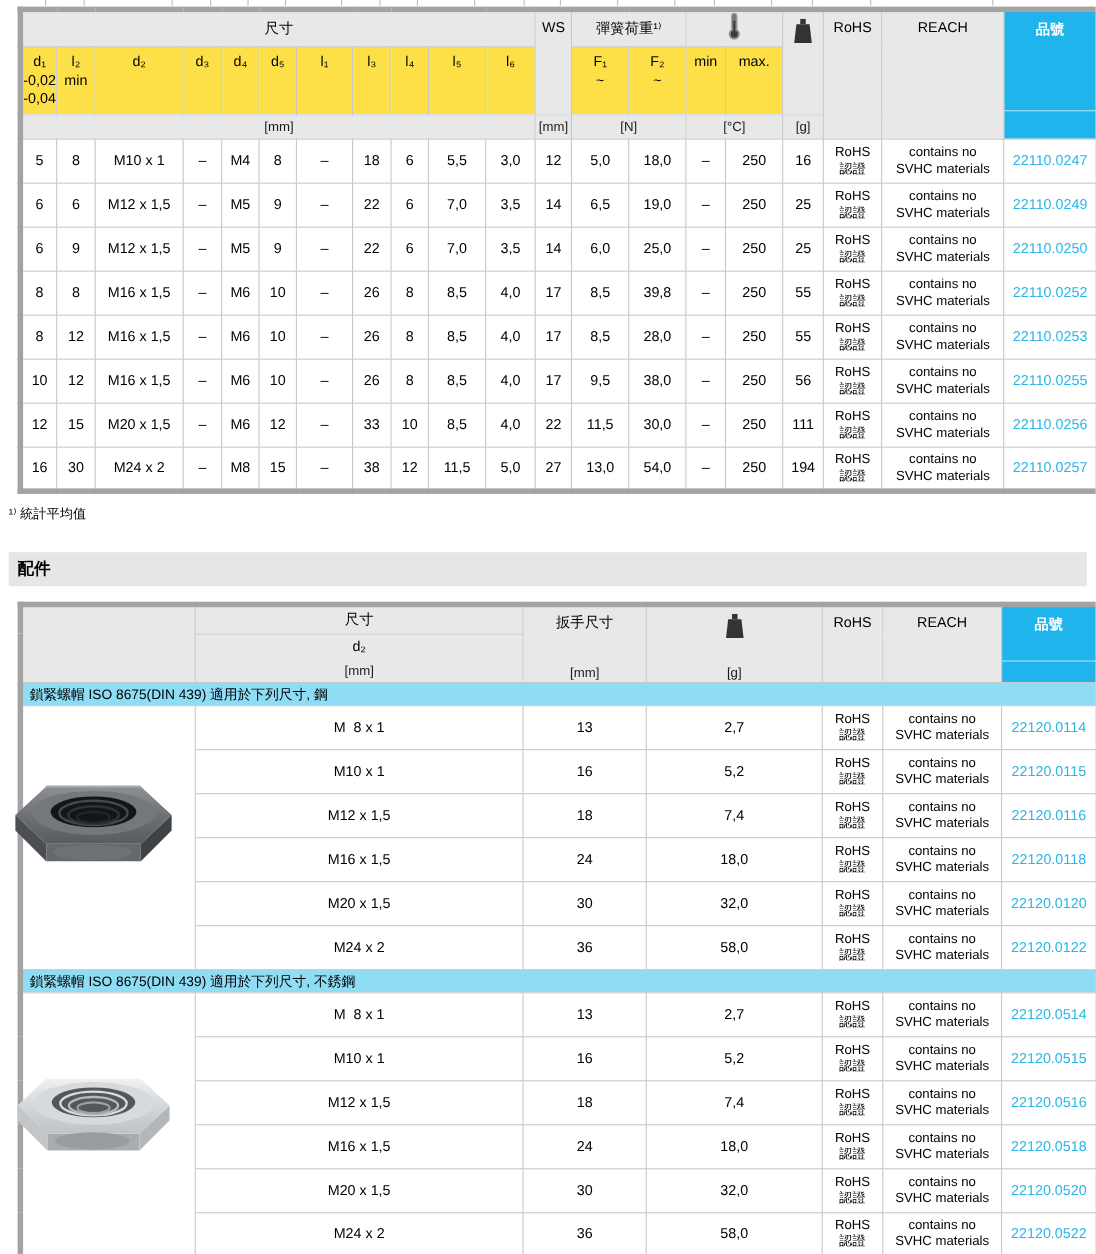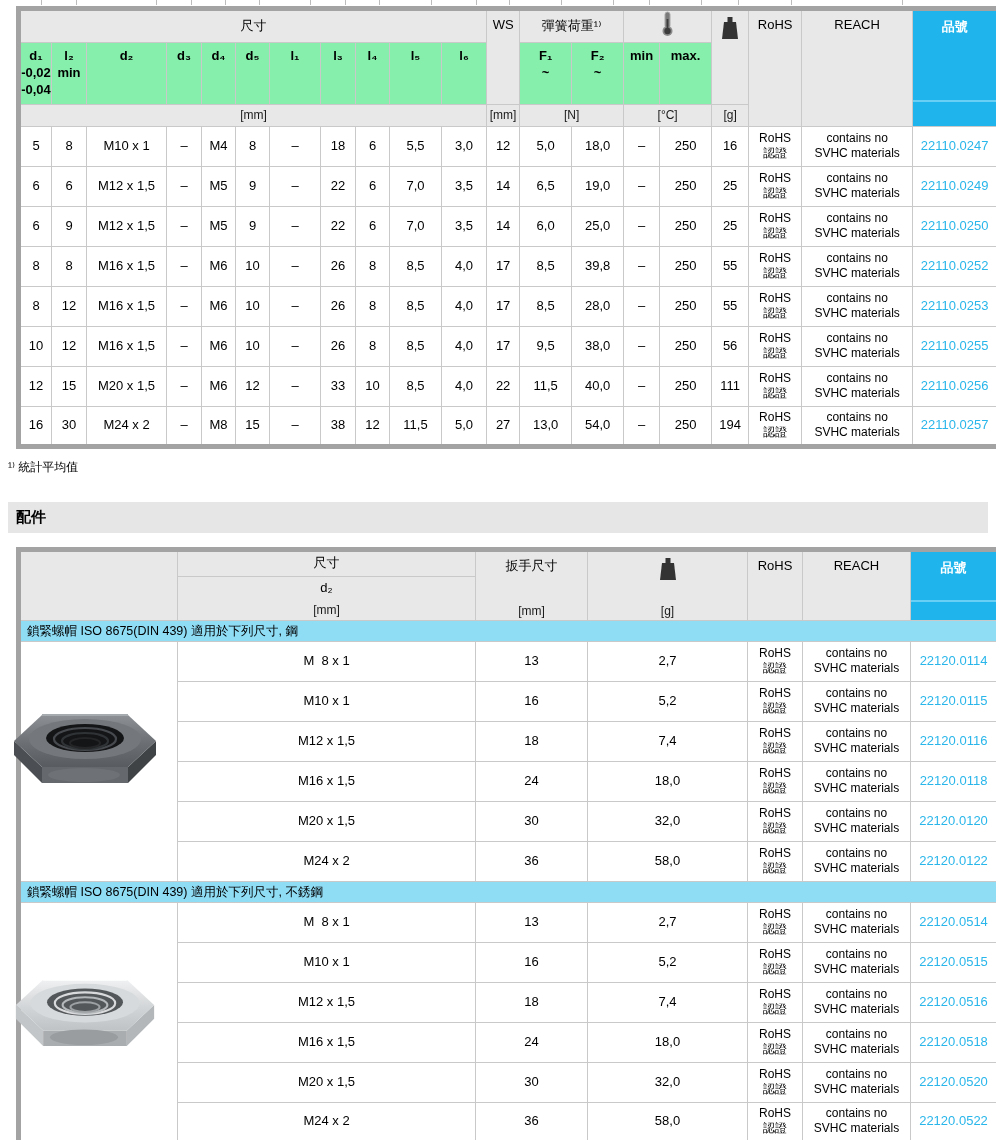--- a/index.html
+++ b/index.html
@@ -11,21 +11,21 @@
   .tickstrip { position:relative; height:6px; margin-left:8px; width:980px; }
   .tickstrip span { position:absolute; top:0; width:1px; height:5px; background:#bdbdbd; }
 
   table { border-collapse:collapse; table-layout:fixed; margin-left:16px; width:980px; border:5px solid #a3a3a3; }
   th,td { border:1px solid #c9c9c9; padding:0; text-align:center; vertical-align:middle;
           font-weight:normal; font-size:13px; line-height:1.3; overflow:hidden; }
   th.hdr { background:#e8e8e8; }
   .pre { white-space:pre-line; }
   .top { vertical-align:top; padding-top:6px; }
   tr.hA { height:28px; } tr.hB { height:62px; } tr.hC { height:22px; }
-  tr.hB th { vertical-align:top; padding-top:5px; background:#86efac;font-weight:bold; }
+  tr.hB th { vertical-align:top; padding-top:5px; background:#fde047; }
   tr.hC th { font-size:12px; color:#1a1a1a; background:#e8e8e8; }
   .unit { font-size:12px; color:#1a1a1a; }
   .part-hdr { background:#1fb5ec; color:#fff; vertical-align:top; padding-top:8px; font-size:13px; font-weight:bold; }
   .part-hdr.bands3 { background:linear-gradient(to bottom,#1fb5ec 0 89px,#b4e8fb 89px 90px,#1fb5ec 90px); }
   .part-hdr.bands2 { background:linear-gradient(to bottom,#1fb5ec 0 49px,#b4e8fb 49px 50px,#1fb5ec 50px); }
   tr.row { height:40px; }
   td { background:#fff; }
   td.small { font-size:12px; }
   td.part { color:#29b6ea; font-size:13px; cursor:pointer; }
   .footnote { margin:10px 0 0 8px; font-size:12px; }
@@ -306,21 +306,21 @@
         <td>–</td>
         <td>M6</td>
         <td>12</td>
         <td>–</td>
         <td>33</td>
         <td>10</td>
         <td>8,5</td>
         <td>4,0</td>
         <td>22</td>
         <td>11,5</td>
-        <td>40,0</td>
+        <td>30,0</td>
         <td>–</td>
         <td>250</td>
         <td>111</td>
         <td class="small pre">RoHS
 認證</td>
         <td class="small pre">contains no
 SVHC materials</td>
         <td class="part">22110.0256</td>
       </tr>
 

